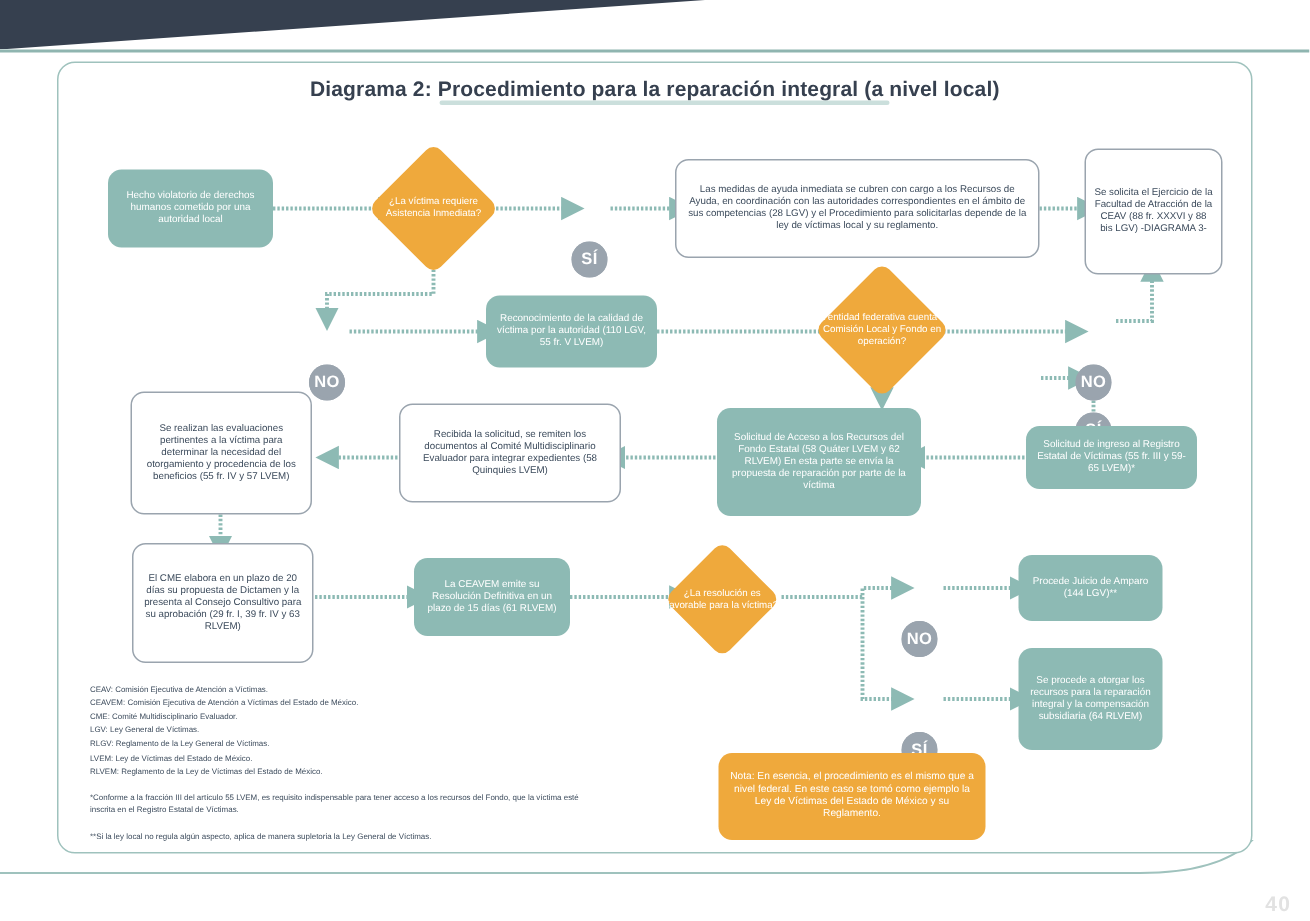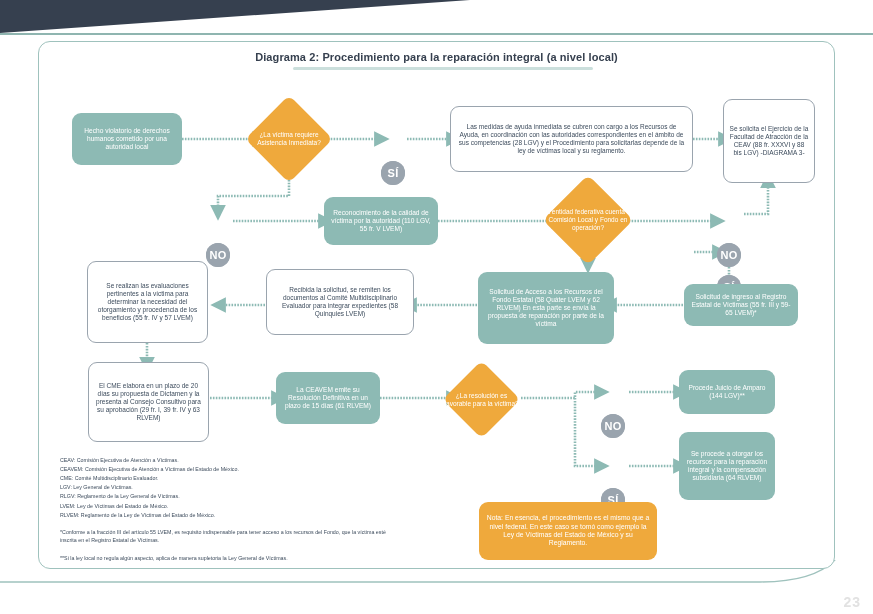--- a/index.html
+++ b/index.html
@@ -32,21 +32,21 @@
     font-size:14px;color:#e2e2e2;font-weight:bold;letter-spacing:1px;
   }
   .bottom-curve{
     position:absolute;left:0;bottom:24px;width:873px;height:30px;
     pointer-events:none;
   }
 
   
   .title{
     position:absolute;left:0;top:51px;width:873px;text-align:center;
-    font-size:11px;font-weight:bold;color:#36404f;letter-spacing:.1px;
+    font-size:14px;font-weight:bold;color:#36404f;letter-spacing:.1px;
   }
   .title-rule{
     position:absolute;left:293px;top:67px;width:300px;height:3px;
     background:#b9d4d0;border-radius:2px;opacity:.75;
   }
 
   
   .node{
     position:absolute;box-sizing:border-box;
     display:flex;align-items:center;justify-content:center;
@@ -252,15 +252,15 @@
       <span class="abbr">RLVEM:</span>
       <span>Reglamento de la Ley de Víctimas del Estado de México.</span>
     </div>
   </div>
 
   <div class="legend-notes">
     <p>*Conforme a la fracción III del artículo 55 LVEM, es requisito indispensable para tener acceso a los recursos del Fondo, que la víctima esté inscrita en el Registro Estatal de Víctimas.</p>
     <p>**Si la ley local no regula algún aspecto, aplica de manera supletoria la Ley General de Víctimas.</p>
   </div>
 
-  <div class="page-num">23</div>
+  <div class="page-num">40</div>
 
 </div>
 
 </body></html>

